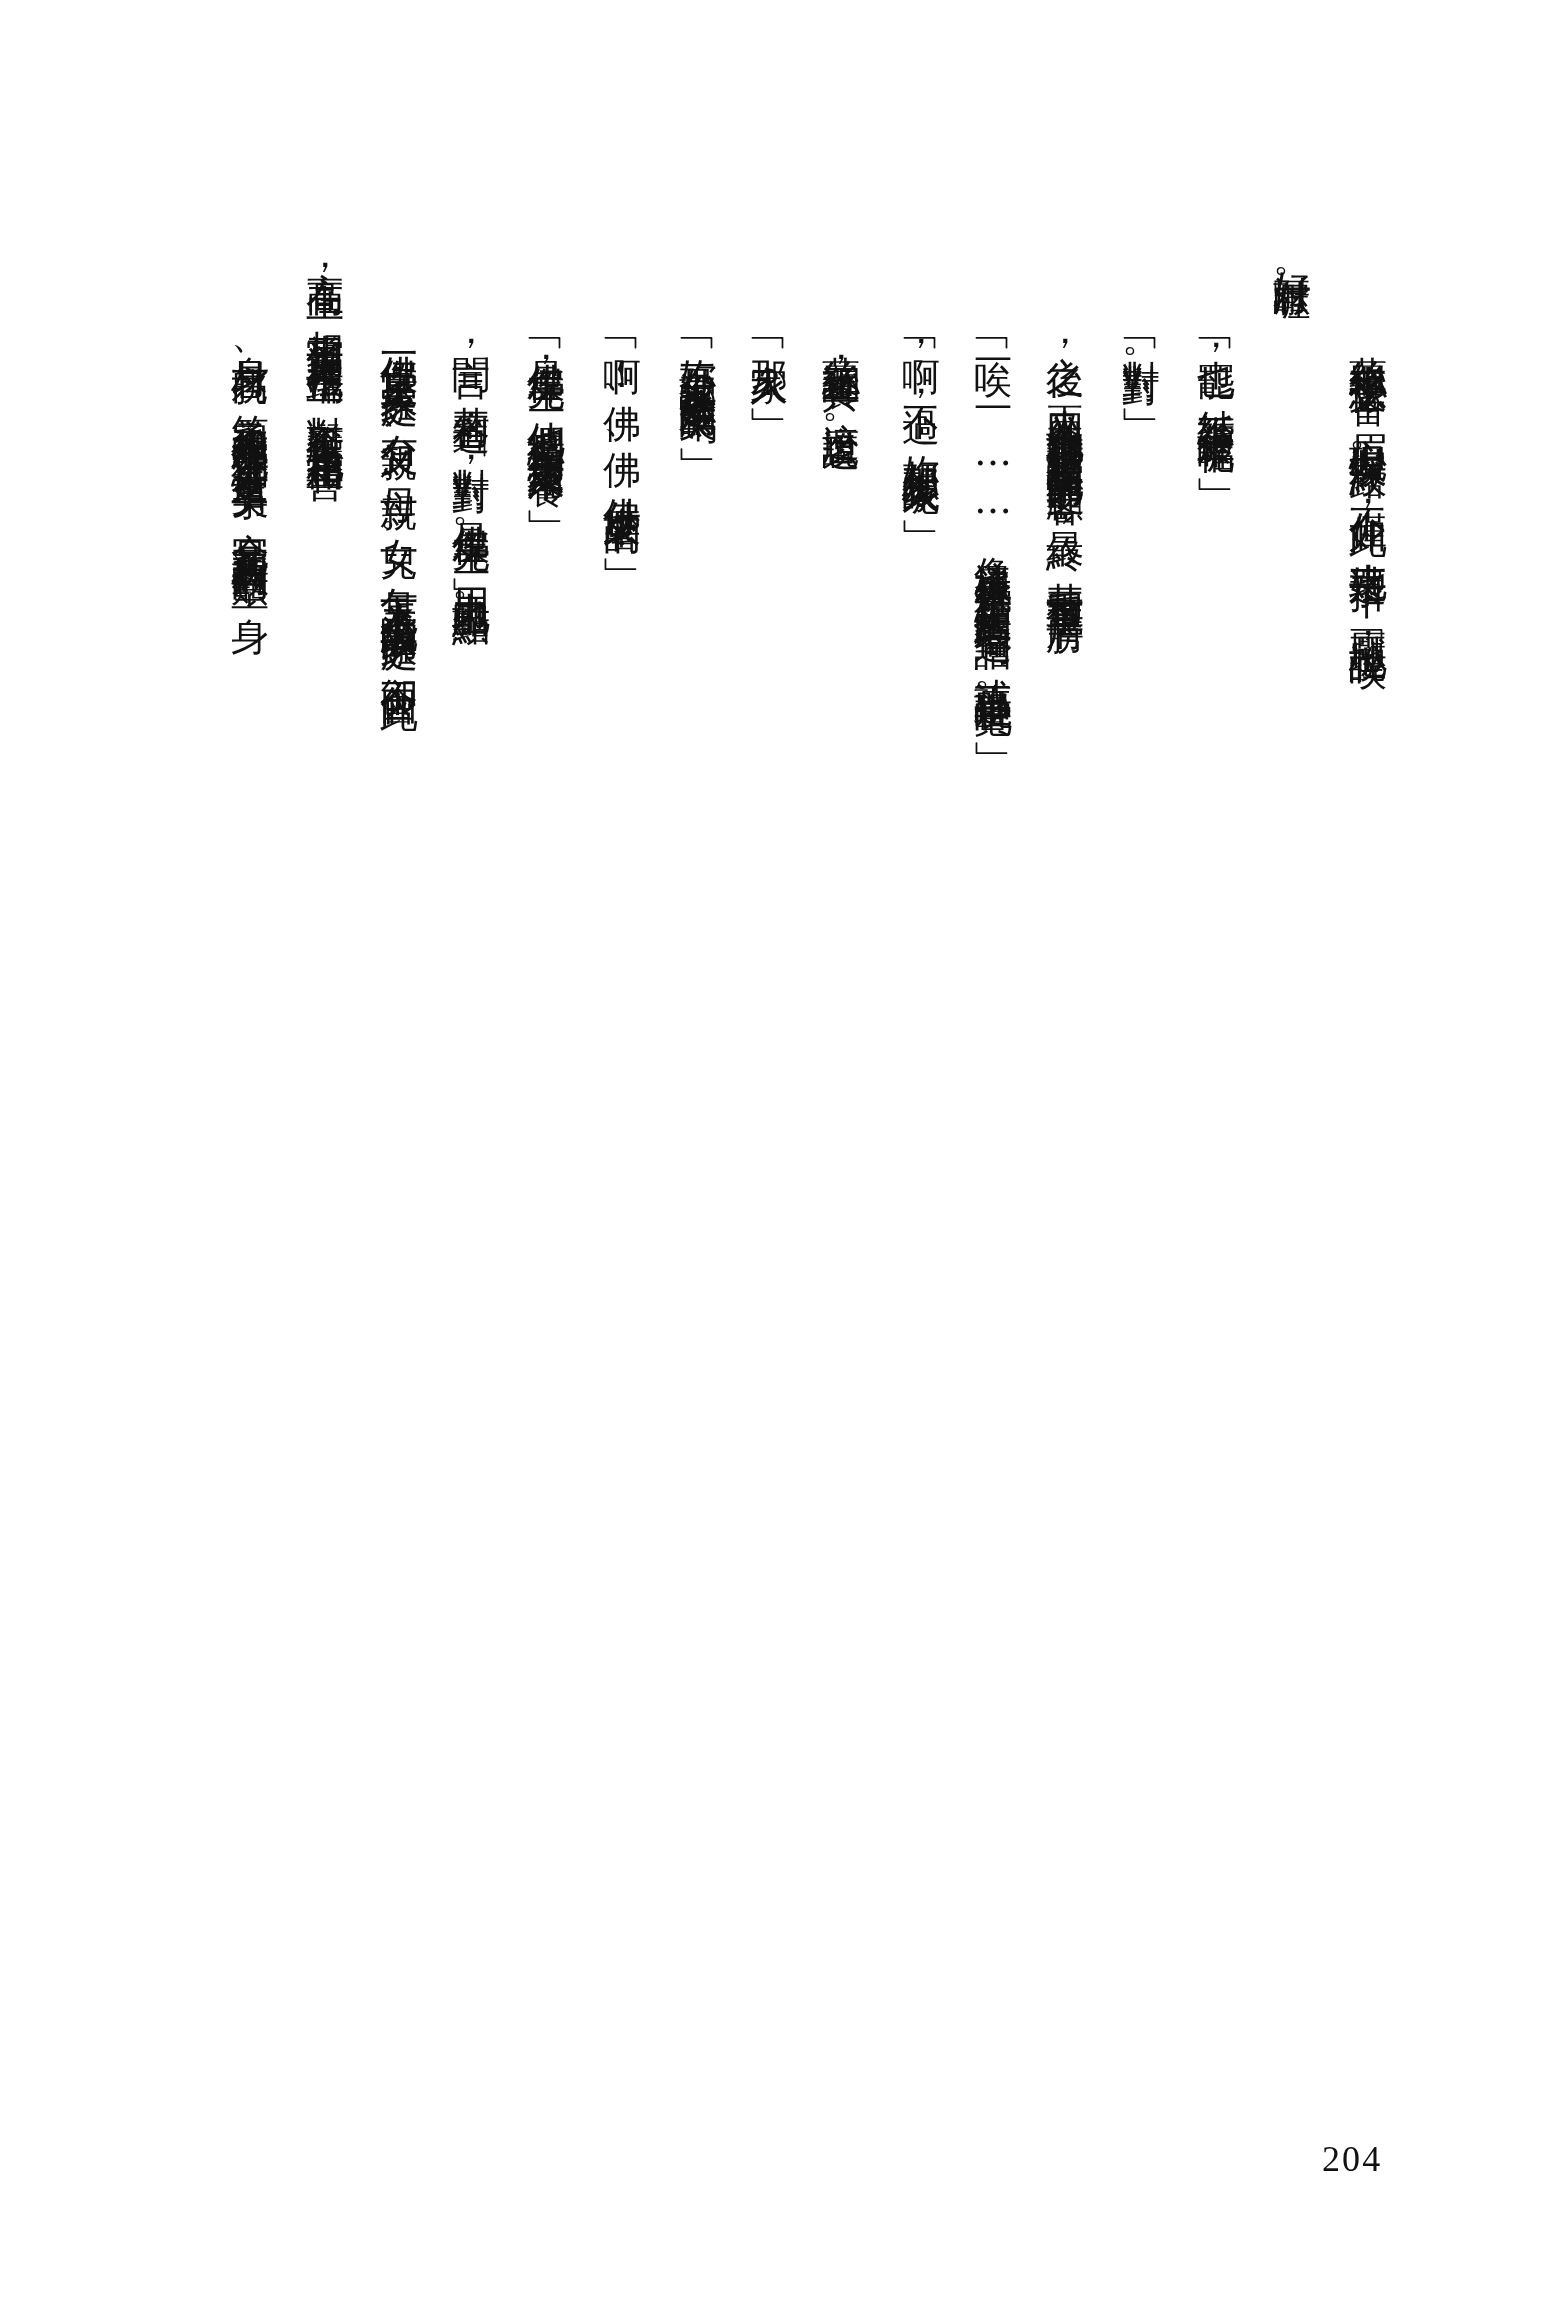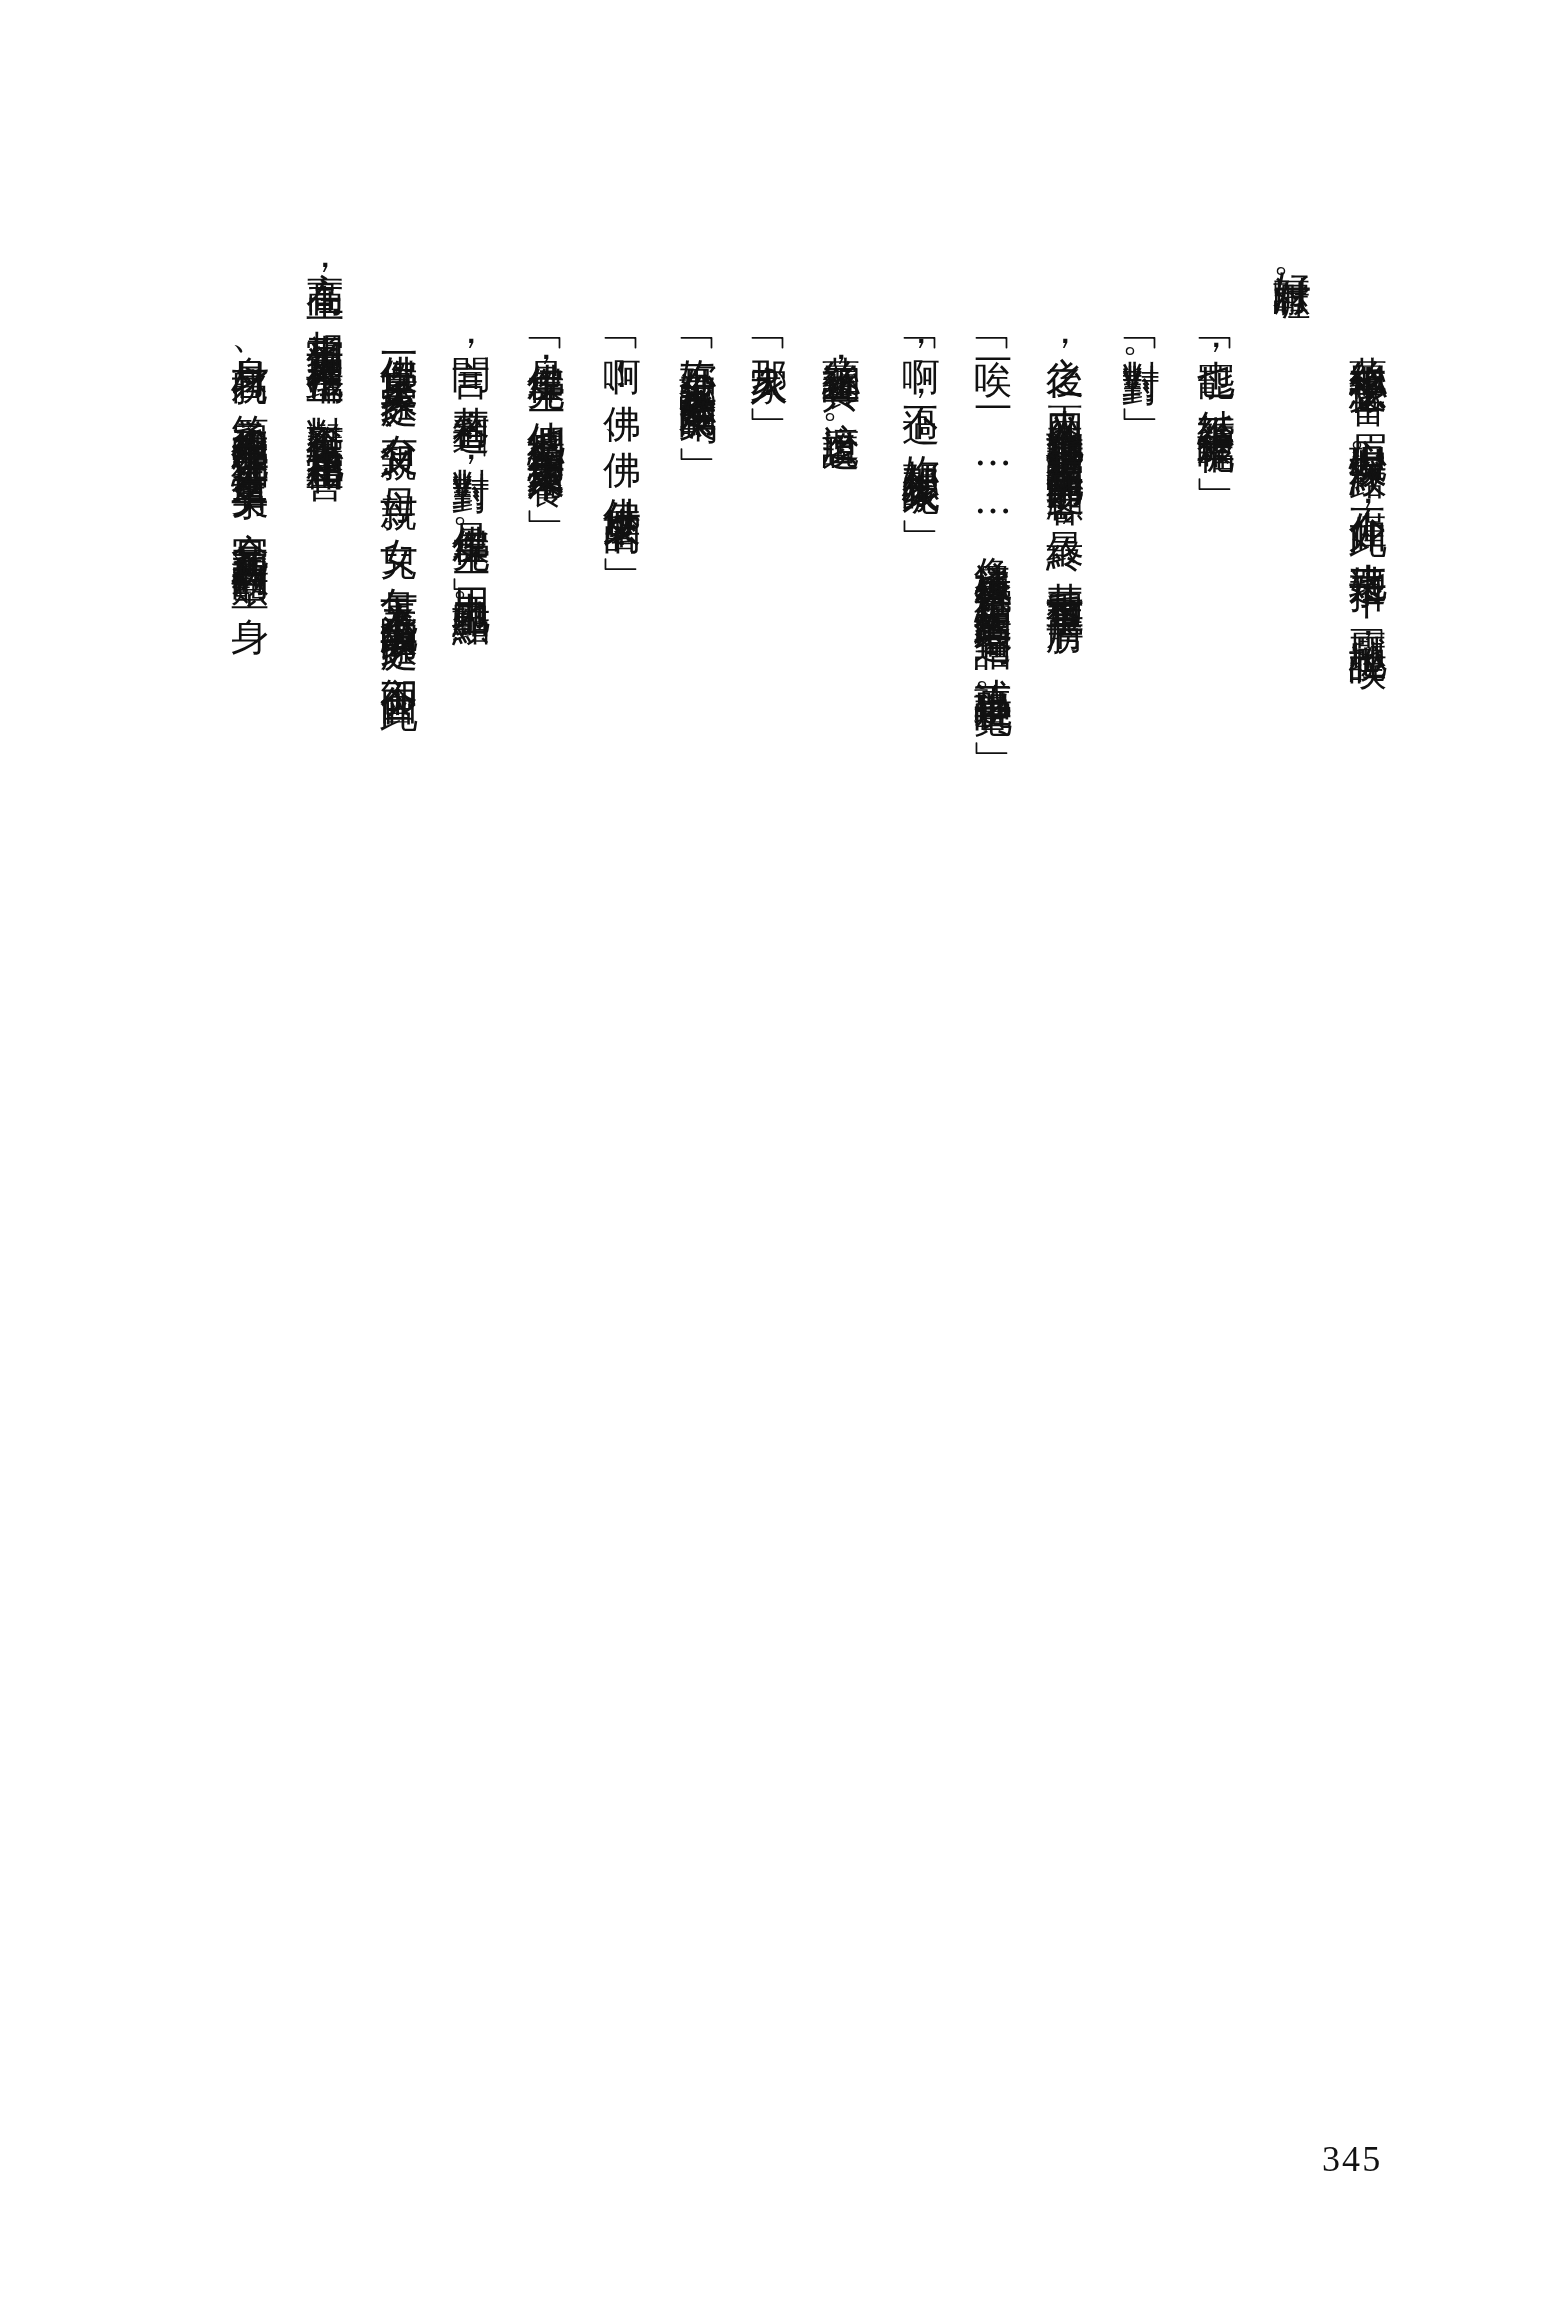--- a/index.html
+++ b/index.html
@@ -79,16 +79,16 @@
   <div class="col" style="left:519px"><span class="indent"></span><span>「是佛傑先生，他們總是會預約之後才來用餐。」</span></div>
 
   <div class="col" style="left:444px"><span class="indent"></span><span>聞言，莉莉答道：「對對對，是佛傑先生。」用力地點了點頭。</span></div>
 
   <div class="col" style="left:372px"><span class="indent"></span><span>佛傑一家是三人家庭，有父親、母親、女兒。乍見之下為上流階級的家庭，卻不會因此</span></div>
 
   <div class="col" style="left:298px"><span>高高在上，相當平易近人又禮儀端正，對餐廳工作人員也相當和善。</span></div>
 
   <div class="col" style="left:223px"><span class="indent"></span><span>身材高䠷、笑容柔和的佛傑先生仔細一看是一名美男子，完全是莉莉所喜歡的類型。身</span></div>
 
-  <div class="page-number">345</div>
+  <div class="page-number">204</div>
 
 </div>
 
 
 </body></html>

